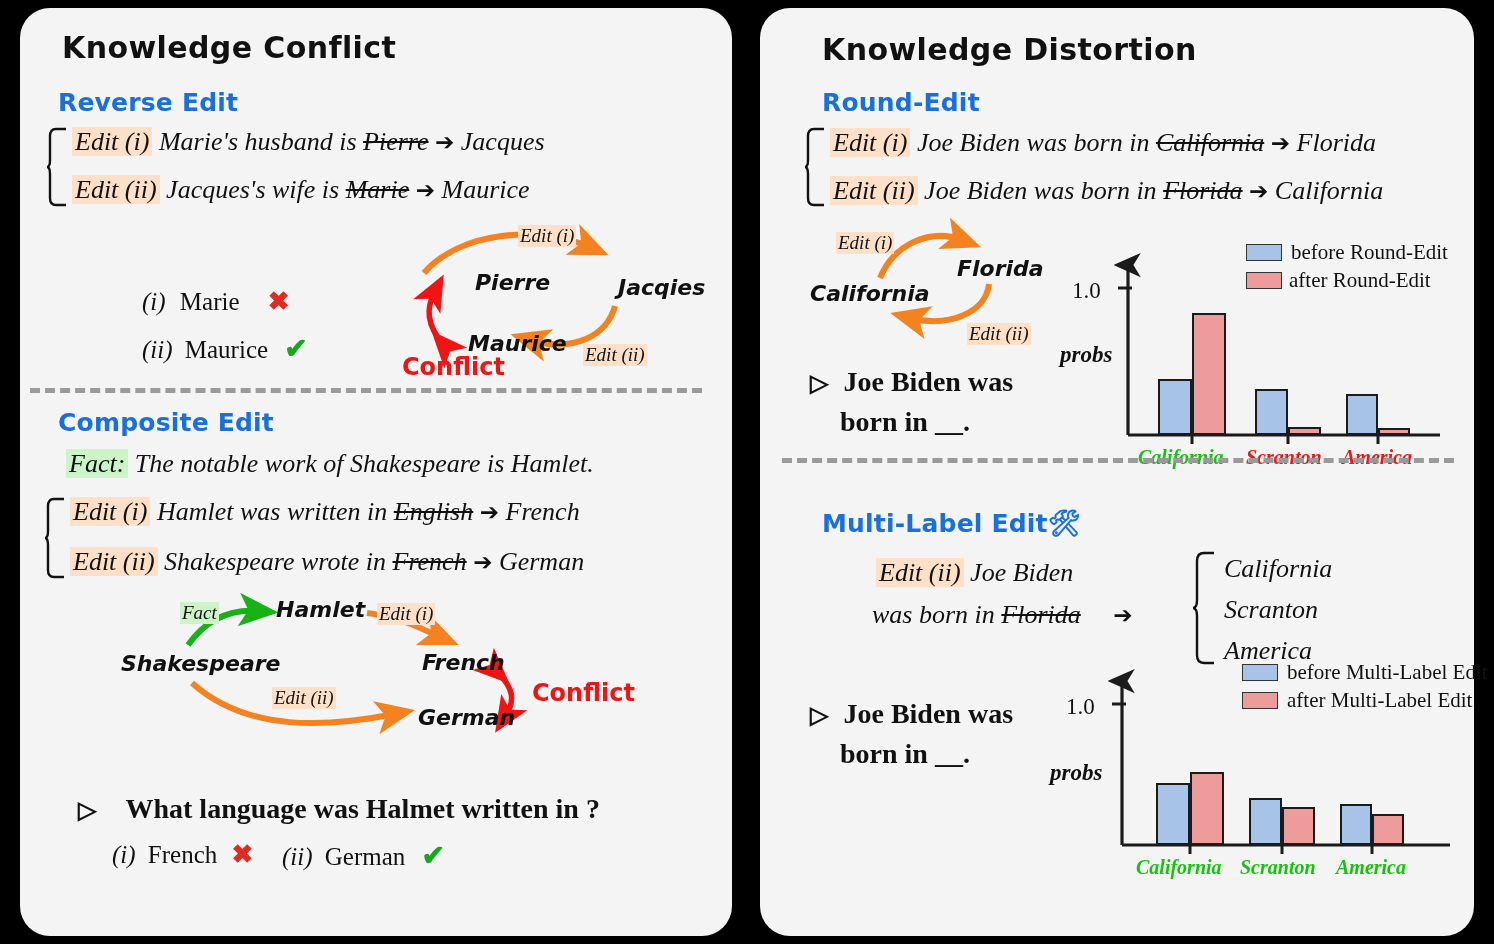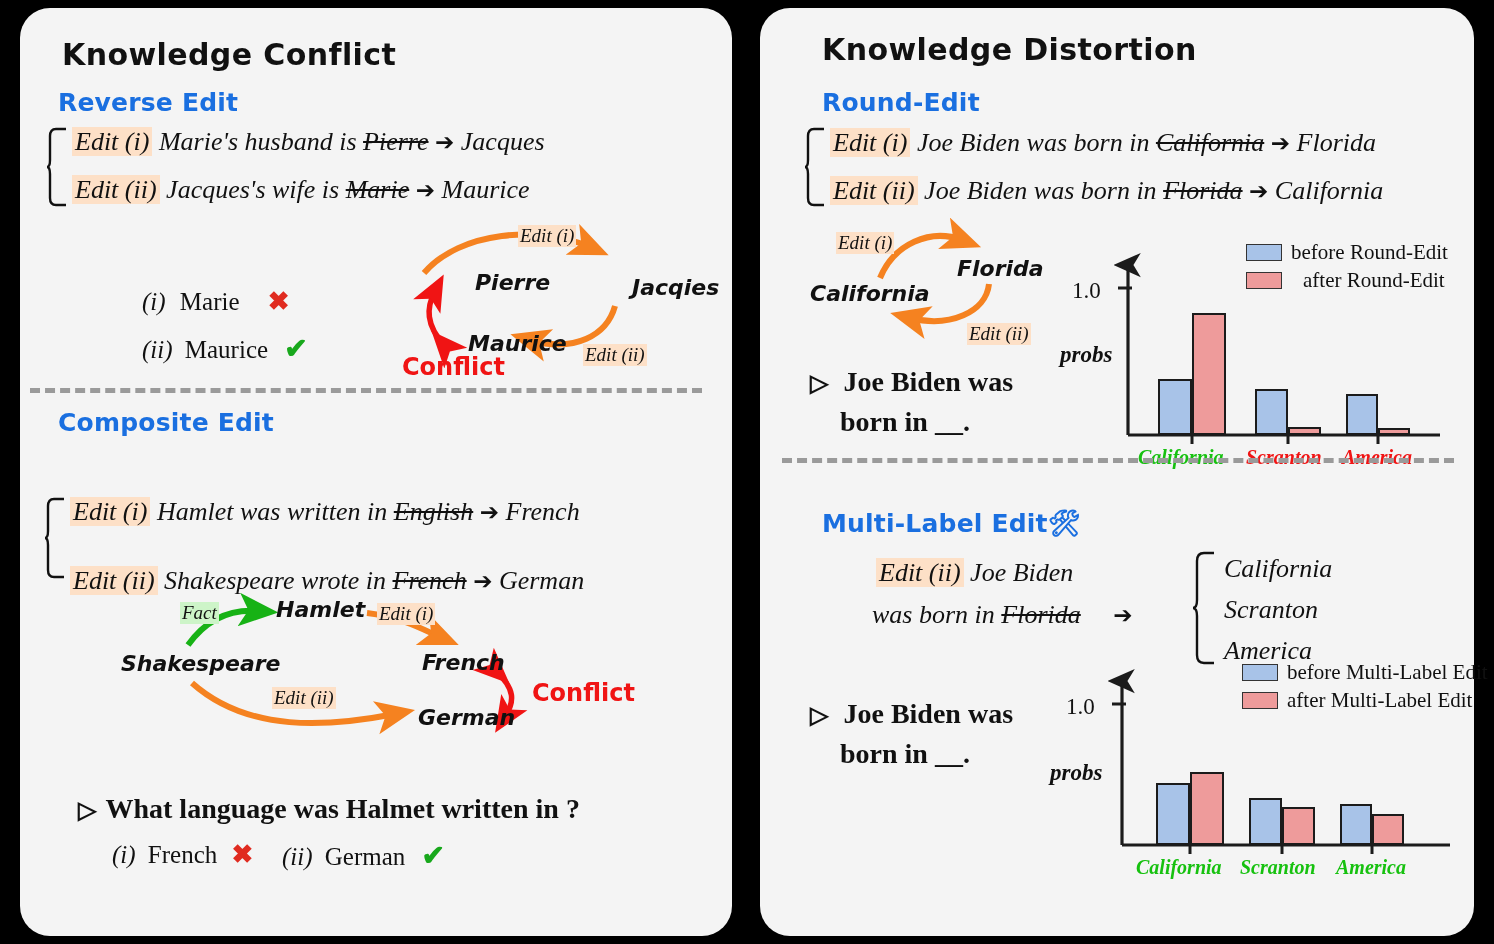--- a/index.html
+++ b/index.html
@@ -46,21 +46,21 @@
   .mlopt{font-family:"Liberation Serif",serif;font-style:italic;font-size:26px;color:#111;white-space:nowrap;}
   .emoji{font-size:26px;}
 </style>
 </head>
 <body>
 
 <div class="stage">
 
   <div class="panel" id="panel-left">
 
-    <div class="abs h1" style="left:42px;top:29px;">Knowledge Conflict</div>
+    <div class="abs h1" style="left:42px;top:22px;">Knowledge Conflict</div>
 
     <div class="abs h2" style="left:38px;top:80px;">Reverse Edit</div>
 
     <svg class="abs" style="left:26px;top:118px;" width="24" height="82">
       <path d="M20 3 L10 3 Q4 3 4 10 L4 34 Q4 41 1 41 Q4 41 4 48 L4 72 Q4 79 10 79 L20 79" fill="none" stroke="#111" stroke-width="2.4"></path>
     </svg>
 
     <div class="abs editline" style="left:52px;top:119px;">
       <span class="tag-edit">Edit (i)</span>
       <span>Marie's husband is</span>
@@ -97,44 +97,48 @@
           </marker>
           <marker id="ar-red" markerWidth="7" markerHeight="7" refX="3.2" refY="3.2" orient="auto">
             <path d="M0,0.4 L6.6,3.2 L0,6 L1.6,3.2 z" fill="#f01414"></path>
           </marker>
         </defs>
         <path d="M24,60 C60,18 140,12 190,34" fill="none" stroke="#f58220" stroke-width="6" marker-end="url(#ar-or)"></path>
         <path d="M215,93 C207,122 175,140 130,127" fill="none" stroke="#f58220" stroke-width="6" marker-end="url(#ar-or)"></path>
         <path d="M44,132 C26,112 26,95 35,78" fill="none" stroke="#f01414" stroke-width="5.5" marker-end="url(#ar-red)" marker-start="url(#ar-red)"></path>
       </svg>
       <div class="abs node" style="left:75px;top:57px;">Pierre</div>
-      <div class="abs node" style="left:232px;top:62px;">Jacqies</div>
+      <div class="abs node" style="left:218px;top:62px;">Jacqies</div>
       <div class="abs node" style="left:68px;top:118px;">Maurice</div>
       <div class="abs elbl" style="left:118px;top:12px;">Edit (i)</div>
       <div class="abs elbl" style="left:183px;top:131px;">Edit (ii)</div>
       <div class="abs conflict" style="left:2px;top:140px;">Conflict</div>
     </div>
 
     <div class="divider" style="left:10px;top:380px;width:672px;"></div>
 
     <div class="abs h2" style="left:38px;top:400px;">Composite Edit</div>
 
+    <div class="abs editline" style="left:46px;top:441px;">
+      <span class="tag-fact">Fact:</span>
+      <span>The notable work of Shakespeare is Hamlet.</span>
+    </div>
 
     <svg class="abs" style="left:24px;top:488px;" width="24" height="84">
       <path d="M20 3 L10 3 Q4 3 4 10 L4 35 Q4 42 1 42 Q4 42 4 49 L4 74 Q4 81 10 81 L20 81" fill="none" stroke="#111" stroke-width="2.4"></path>
     </svg>
 
     <div class="abs editline" style="left:50px;top:489px;">
       <span class="tag-edit">Edit (i)</span>
       <span>Hamlet was written in </span>
       <span class="strike">English</span>
       <span class="arrowg">➔</span>
       <span>French</span>
     </div>
-    <div class="abs editline" style="left:50px;top:539px;margin-top:19px;">
+    <div class="abs editline" style="left:50px;top:539px;">
       <span class="tag-edit">Edit (ii)</span>
       <span>Shakespeare wrote in</span>
       <span class="strike">French</span>
       <span class="arrowg">➔</span>
       <span>German</span>
     </div>
 
     <div class="abs" style="left:60px;top:585px;width:610px;height:150px;">
       <svg width="610" height="150" style="position:absolute;left:0;top:0;">
         <defs>
@@ -159,21 +163,21 @@
       <div class="abs node" style="left:338px;top:112px;">German</div>
       <div class="abs flbl" style="left:100px;top:9px;">Fact</div>
       <div class="abs elbl" style="left:297px;top:10px;">Edit (i)</div>
       <div class="abs elbl" style="left:192px;top:94px;">Edit (ii)</div>
       <div class="abs conflict" style="left:452px;top:86px;">Conflict</div>
     </div>
 
 
     <div class="abs qline" style="left:58px;top:785px;">
       <span style="font-size:24px;">▷</span>
-      <span style="margin-left:2px;">What language was Halmet written in ?</span>
+      <span style="margin-left:22px;">What language was Halmet written in ?</span>
     </div>
 
     <div class="abs opt" style="left:92px;top:831px;">
       <span class="optidx">(i)</span>
       <span style="margin-left:6px;">French</span>
       <span class="mark-x" style="margin-left:8px;">✖</span>
     </div>
     <div class="abs opt" style="left:262px;top:831px;">
       <span class="optidx">(ii)</span>
       <span style="margin-left:6px;">German</span>
@@ -250,21 +254,21 @@
       <div class="bar" style="left:195px;top:149px;width:33px;height:46px;background:#a8c3e8;"></div>
       <div class="bar" style="left:228px;top:187px;width:33px;height:8px;background:#ee9b9b;"></div>
       <div class="bar" style="left:286px;top:154px;width:32px;height:41px;background:#a8c3e8;"></div>
       <div class="bar" style="left:318px;top:188px;width:32px;height:7px;background:#ee9b9b;"></div>
 
       <div class="abs" style="left:186px;top:0px;">
         <div style="display:flex;align-items:center;gap:9px;margin-bottom:3px;">
           <span class="leg-swatch" style="background:#a8c3e8;"></span>
           <span class="leg-txt">before Round-Edit</span>
         </div>
-        <div style="display:flex;align-items:center;gap:21px;">
+        <div style="display:flex;align-items:center;gap:7px;">
           <span class="leg-swatch" style="background:#ee9b9b;"></span>
           <span class="leg-txt">after Round-Edit</span>
         </div>
       </div>
 
       <div class="abs cat" style="left:78px;top:206px;color:#16c10f;">California</div>
       <div class="abs cat" style="left:186px;top:206px;color:#f01414;">Scranton</div>
       <div class="abs cat" style="left:282px;top:206px;color:#f01414;">America</div>
     </div>
 

